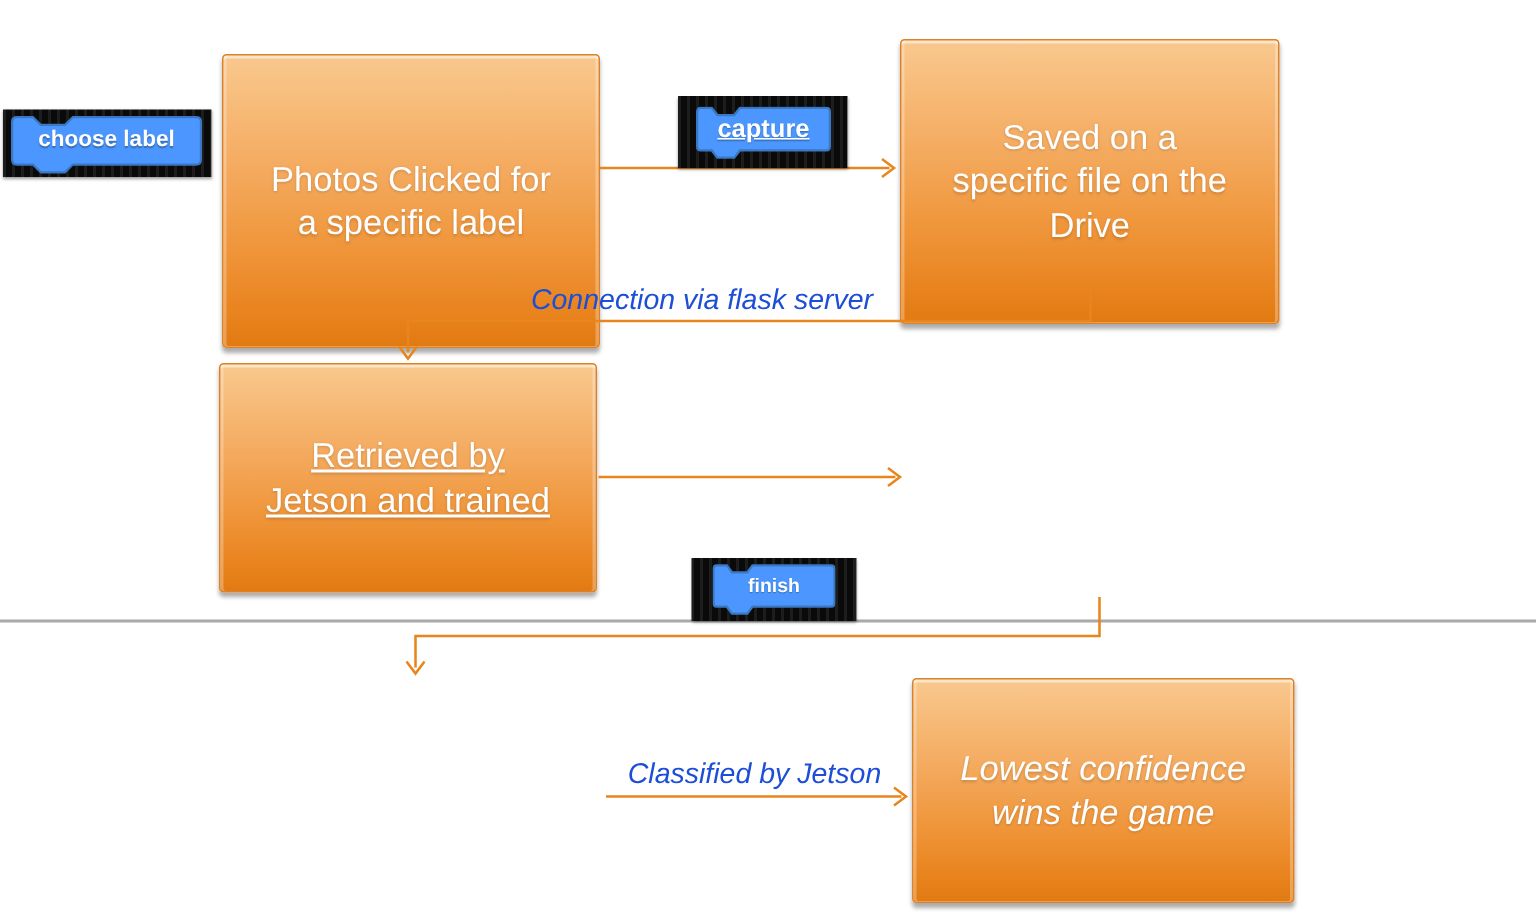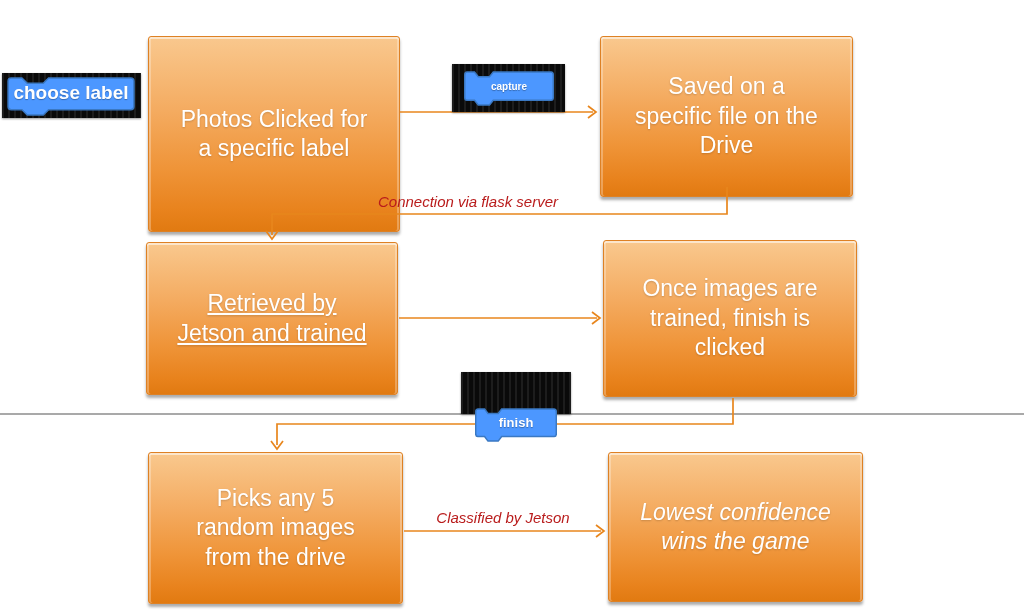--- a/index.html
+++ b/index.html
@@ -16,64 +16,64 @@
     background:linear-gradient(180deg,#f9c88e 0%,#f4ab60 38%,#ef9438 68%,#e8821c 90%,#e17a11 100%);
     border:1px solid #de8124;border-radius:3px;
     box-shadow:0 3px 3px rgba(0,0,0,.33),
                inset 0 2px 0 rgba(255,255,255,.55),
                inset 2px 0 0 rgba(255,255,255,.28),
                inset -2px 0 0 rgba(255,255,255,.28);
     text-shadow:0 1px 2px rgba(0,0,0,.18);
     box-sizing:border-box;
   }
   #box-photos   {left:148px;top:36px;width:252px;height:196px;}
-  #box-saved    {left:600px;top:36px;width:253px;height:161px;}
+  #box-saved    {left:600px;top:26px;width:253px;height:190px;}
   #box-retrieved{left:146px;top:242px;width:252px;height:153px;text-decoration:underline;}
   #box-trained  {left:603px;top:240px;width:254px;height:157px;}
   #box-picks    {left:148px;top:452px;width:255px;height:152px;}
   #box-lowest   {left:608px;top:452px;width:255px;height:150px;font-style:italic;}
 
   
   .divider{position:absolute;left:0;top:413px;width:1024px;height:2px;background:#a9a9a9;}
 
   
   #connectors{position:absolute;left:0;top:0;z-index:2;}
   .conn{fill:none;stroke:#e8861d;stroke-width:1.7;}
 
   
   .edge-label{
     position:absolute;transform:translate(-50%,-50%);
-    font-size:15px;font-style:italic;color:#b91c1c;
+    font-size:19px;font-style:italic;color:#1d4ed8;
     white-space:nowrap;z-index:3;
   }
   #edge-label-flask     {left:468px;top:201px;}
   #edge-label-everylabel{left:507px;top:303px;}
   #edge-label-classified{left:503px;top:517px;}
 
   
   .scratch-panel{
     position:absolute;z-index:4;
     background:repeating-linear-gradient(90deg,#1d1d1d 0px,#1d1d1d 2px,#0a0a0a 2px,#0a0a0a 6px);
     box-shadow:0 1px 2px rgba(0,0,0,.4);
   }
   #panel-choose-label{left:2px;top:73px;width:139px;height:45px;}
   #panel-capture     {left:452px;top:64px;width:113px;height:48px;}
   #panel-finish      {left:461px;top:372px;width:110px;height:42px;}
   .scratch-block{position:absolute;}
   #block-choose-label{left:5px;top:4px;width:128px;height:39px;}
   #block-capture     {left:12px;top:7px;width:90px;height:35px;}
-  #block-finish      {left:14px;top:4px;width:82px;height:34px;margin-top:32px;}
+  #block-finish      {left:14px;top:4px;width:82px;height:34px;}
   .block-shape{position:absolute;left:0;top:0;width:100%;height:100%;}
   .block-label{
     position:absolute;left:50%;top:42%;transform:translate(-50%,-50%);
     color:#ffffff;font-weight:bold;white-space:nowrap;
     text-shadow:0 1px 1px rgba(0,0,0,.3);
   }
-  #block-choose-label .block-label{font-size:19px;}
-  #block-capture .block-label{font-size:10px;}
+  #block-choose-label .block-label{font-size:15px;}
+  #block-capture .block-label{font-size:17px;text-decoration:underline;}
   #block-finish .block-label{font-size:13px;}
 </style>
 </head>
 <body>
 
 <div id="canvas">
 
   <div class="divider"></div>
 
   <svg id="connectors" width="1024" height="610" viewBox="0 0 1024 610">
@@ -94,26 +94,20 @@
     <path class="conn" d="M596 525 L604 531 L596 537"></path>
   </svg>
 
   <div class="flow-box" id="box-photos">Photos Clicked for
 a specific label</div>
   <div class="flow-box" id="box-saved">Saved on a
 specific file on the
 Drive</div>
   <div class="flow-box" id="box-retrieved">Retrieved by
 Jetson and trained</div>
-  <div class="flow-box" id="box-trained">Once images are
-trained, finish is
-clicked</div>
-  <div class="flow-box" id="box-picks">Picks any 5
-random images
-from the drive</div>
   <div class="flow-box" id="box-lowest">Lowest confidence
 wins the game</div>
 
   <div class="edge-label" id="edge-label-flask">Connection via flask server</div>
   <div class="edge-label" id="edge-label-classified">Classified by Jetson</div>
 
   <div class="scratch-panel" id="panel-choose-label">
     <div class="scratch-block" id="block-choose-label">
       <svg class="block-shape" viewBox="0 0 120 37" preserveAspectRatio="none">
         <path d="M4 1 H14 L19 6 H34 L39 1 H116 Q119 1 119 4 V28 Q119 31 116 31 H39 L34 36 H19 L14 31 H4 Q1 31 1 28 V4 Q1 1 4 1 Z" fill="#4c97ff" stroke="#3a78c2" stroke-width="1.5" vector-effect="non-scaling-stroke"></path>

